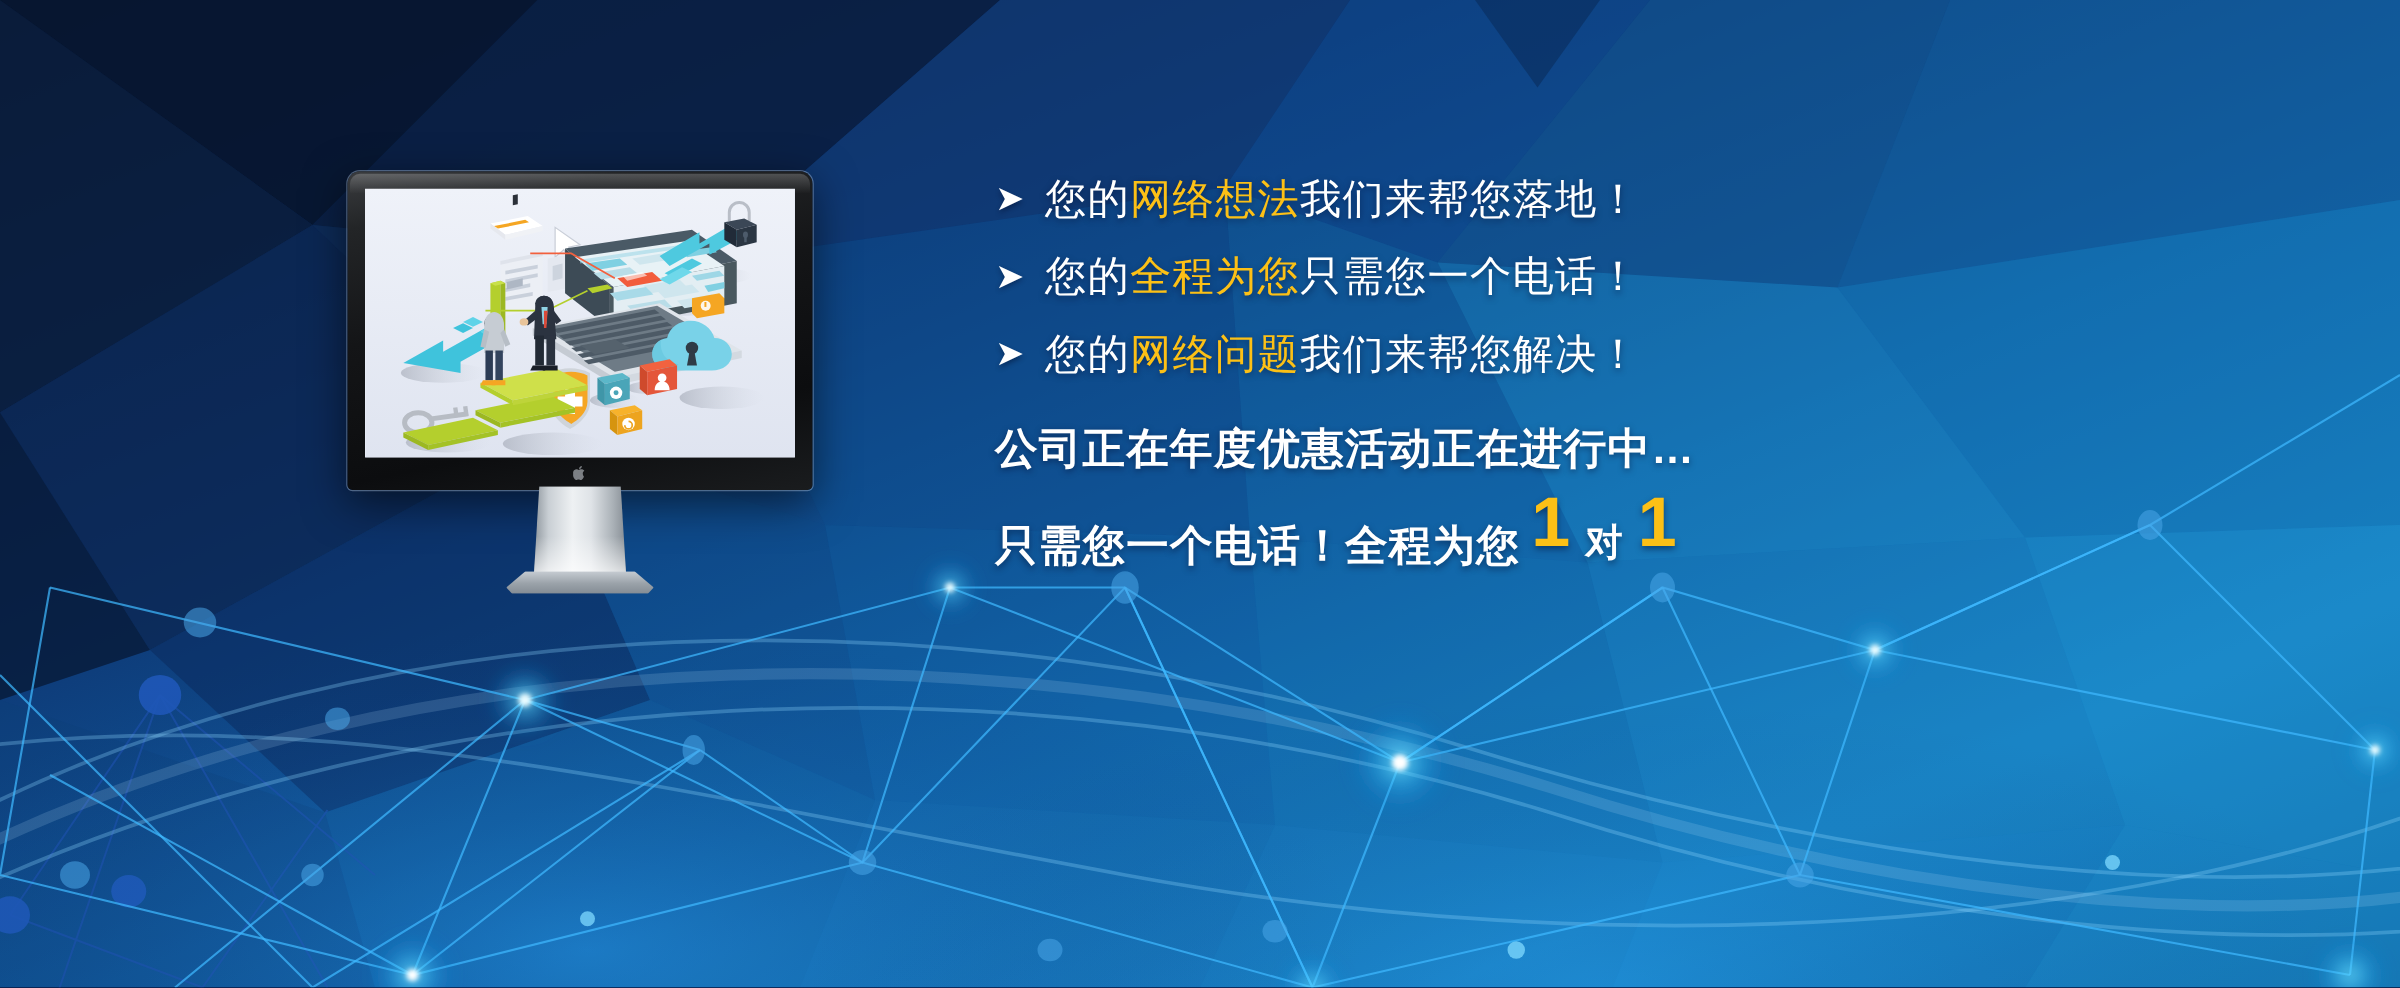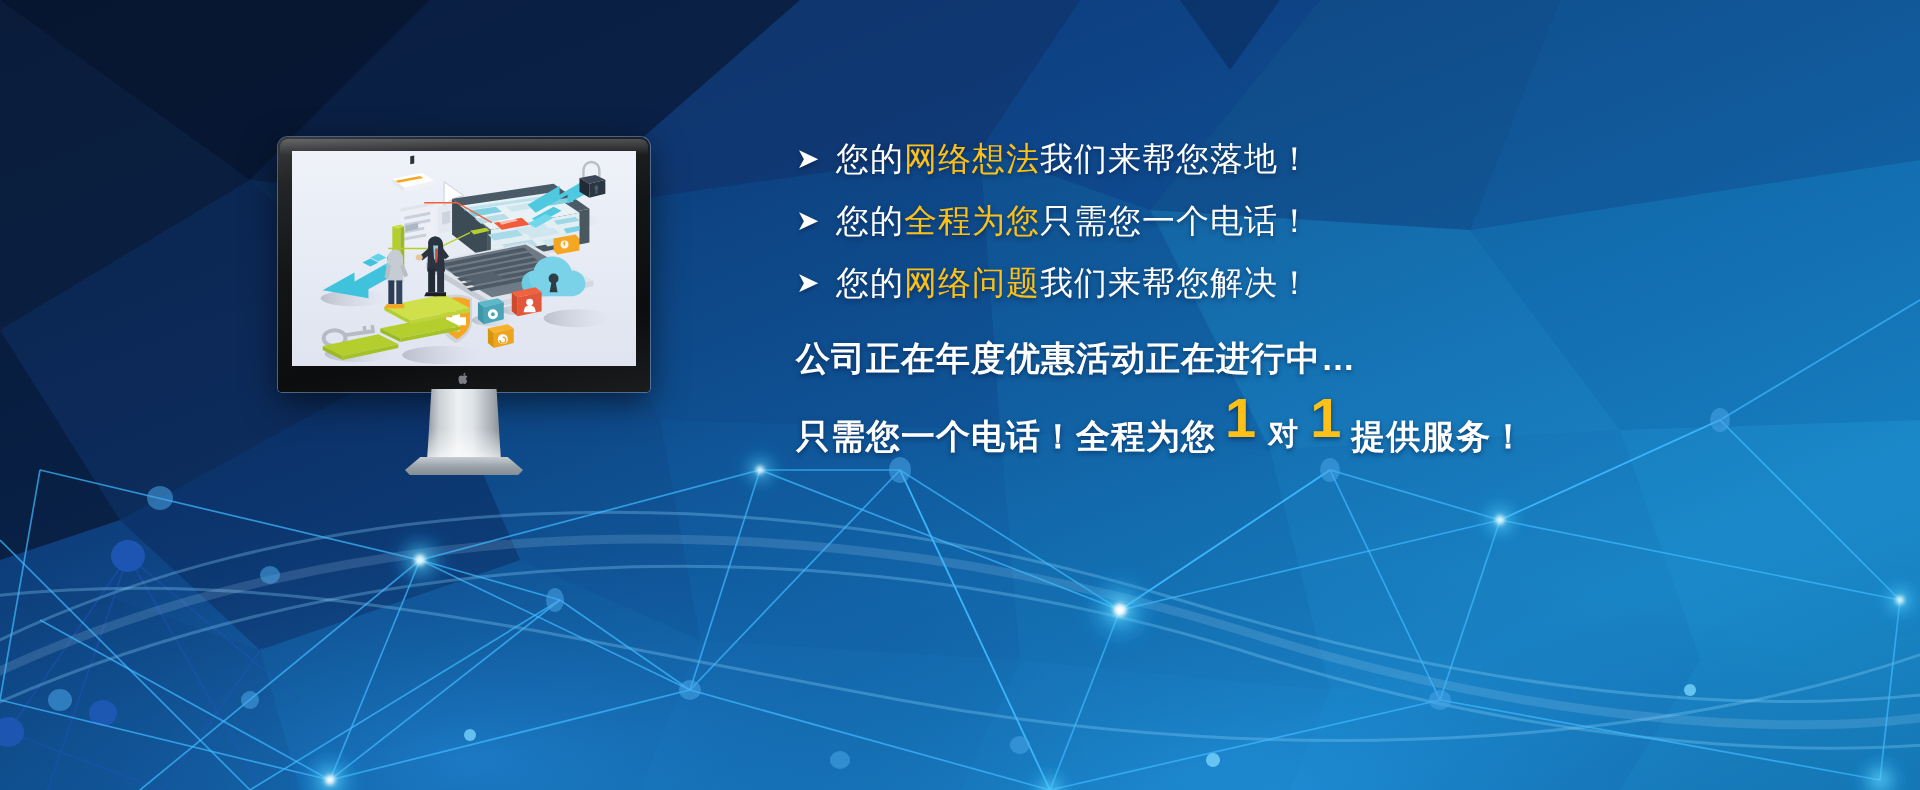--- a/index.html
+++ b/index.html
@@ -512,17 +512,16 @@
       <span class="bullet-text"><span>您的</span><span class="hl">网络问题</span><span>我们来帮您解决！</span></span>
     </div>
 
     <div id="promo">公司正在年度优惠活动正在进行中…</div>
 
     <div id="cta">
       <span>只需您一个电话！全程为您</span>
       <span class="big-num">1</span>
       <span class="mid">对</span>
       <span class="big-num">1</span>
-      <span>提供服务！</span>
     </div>
   </div>
 
 </div>
 
 </body></html>

